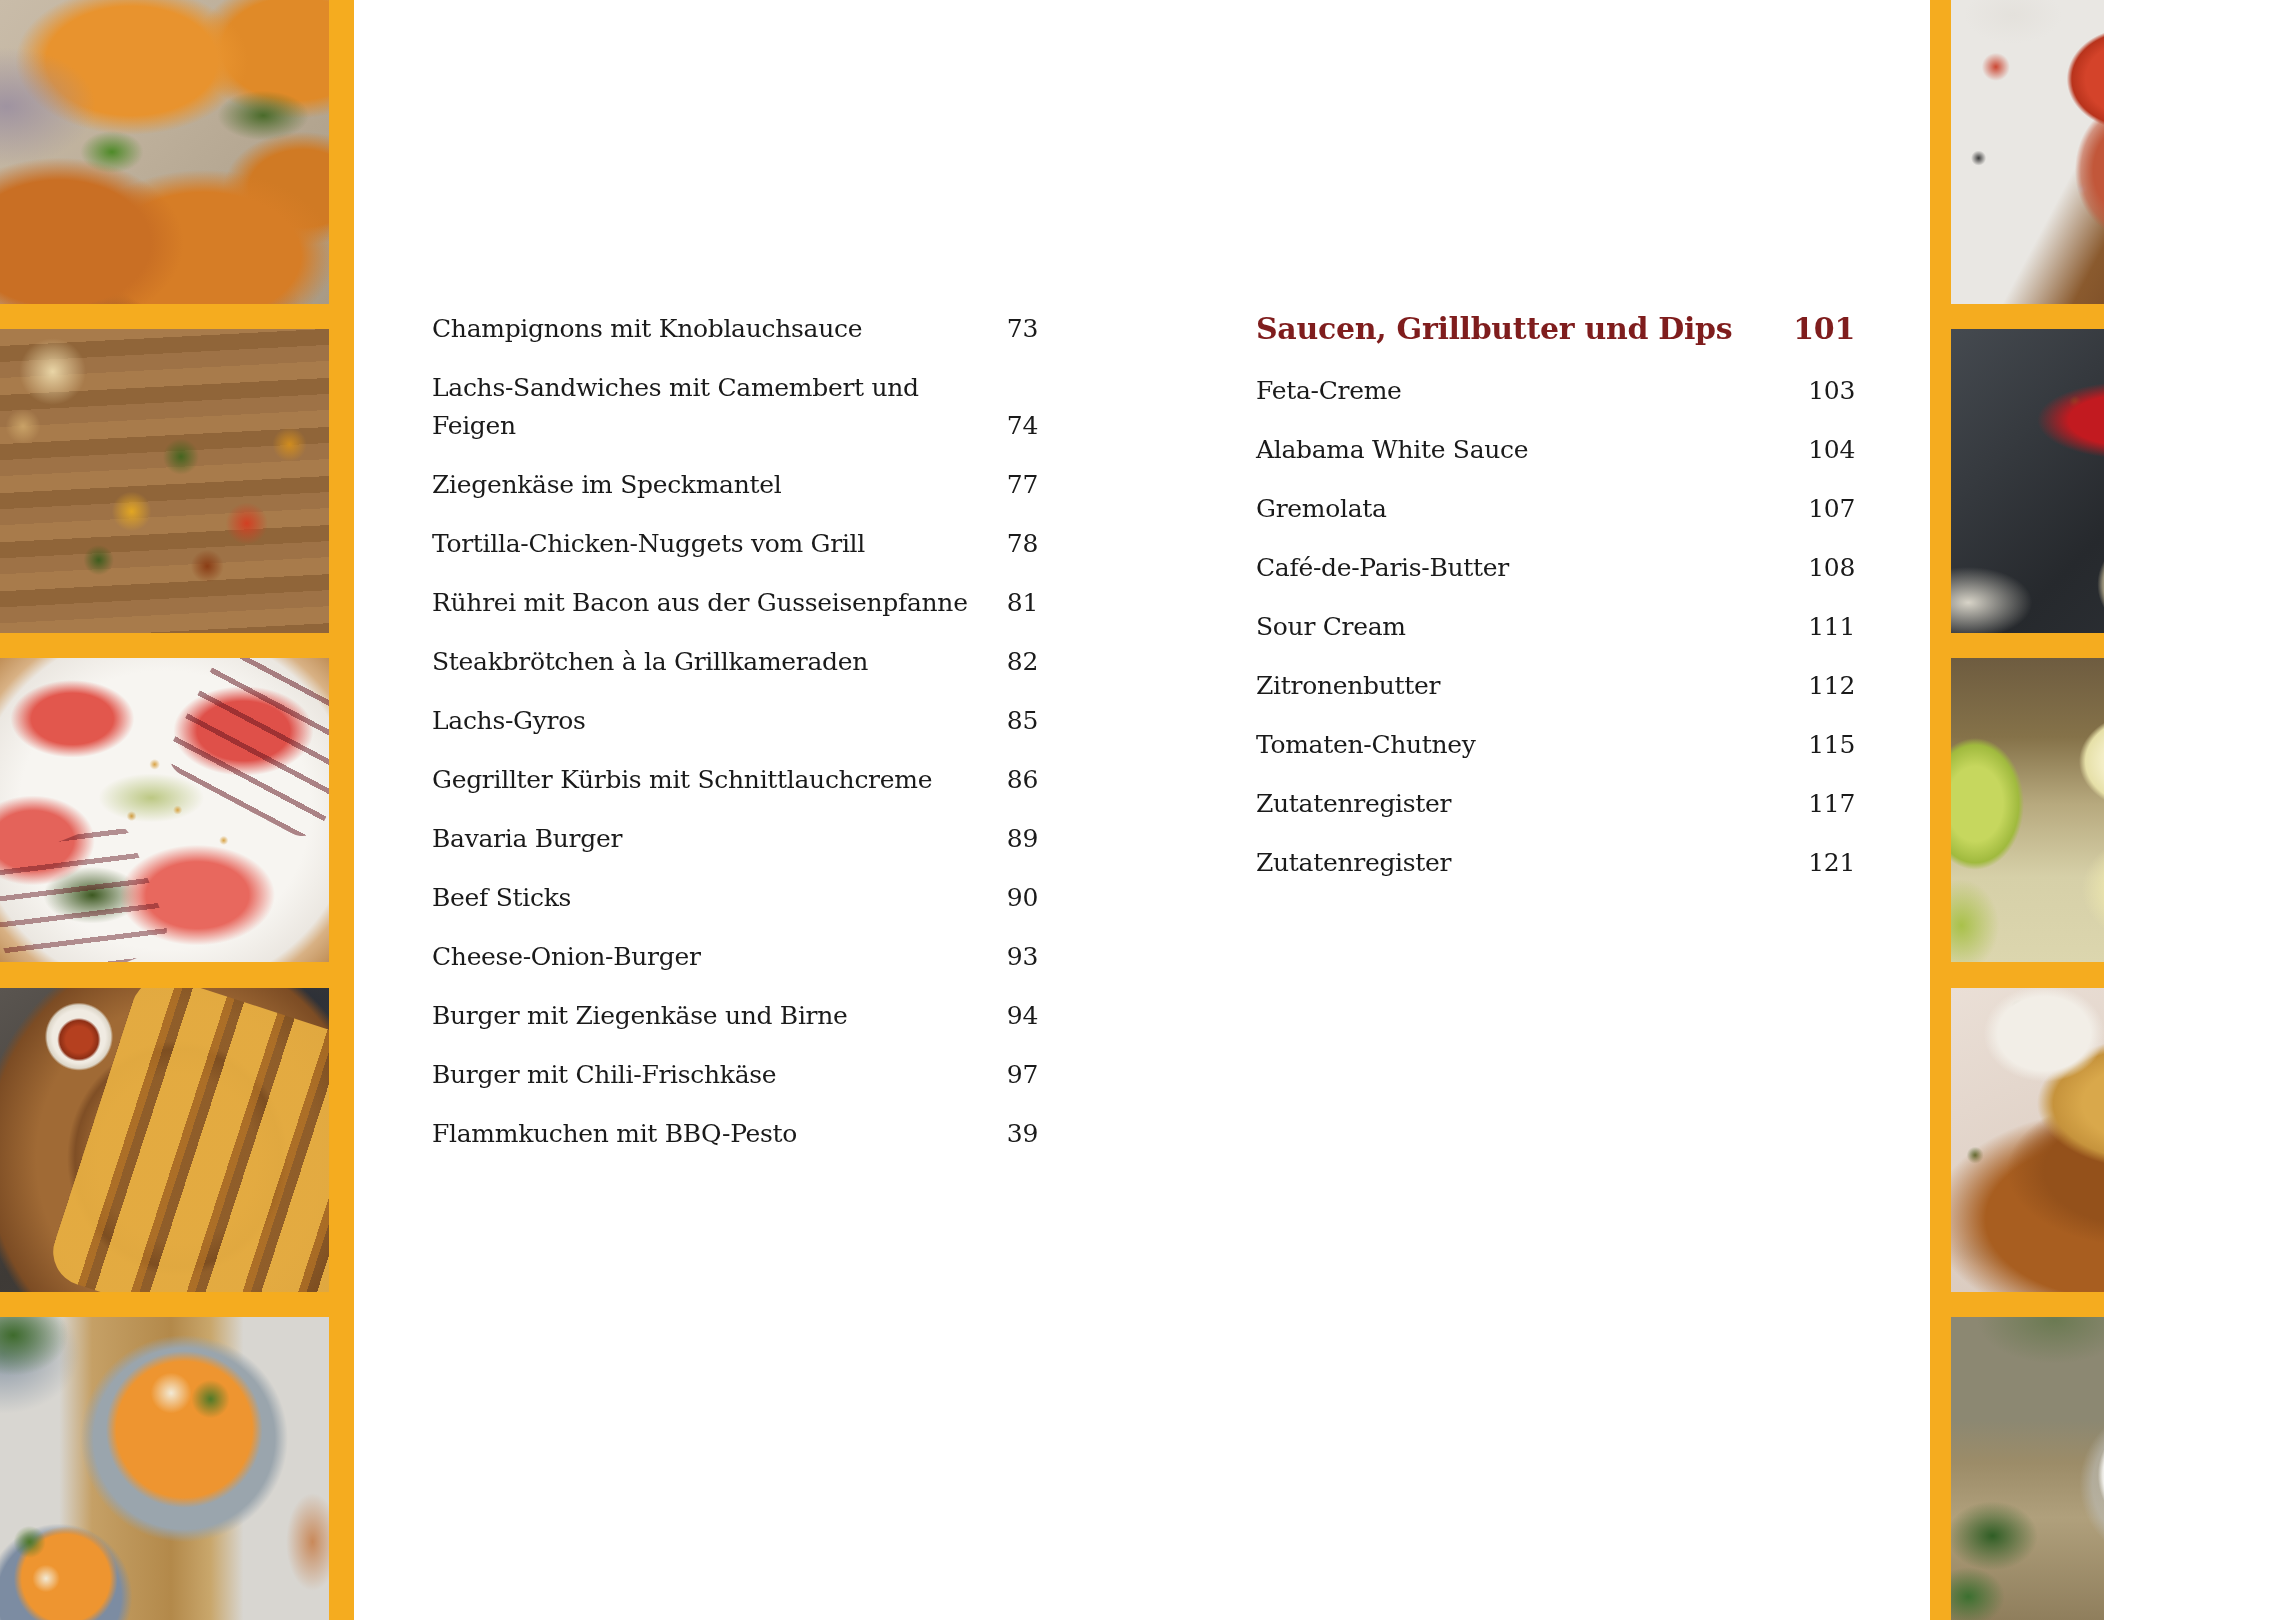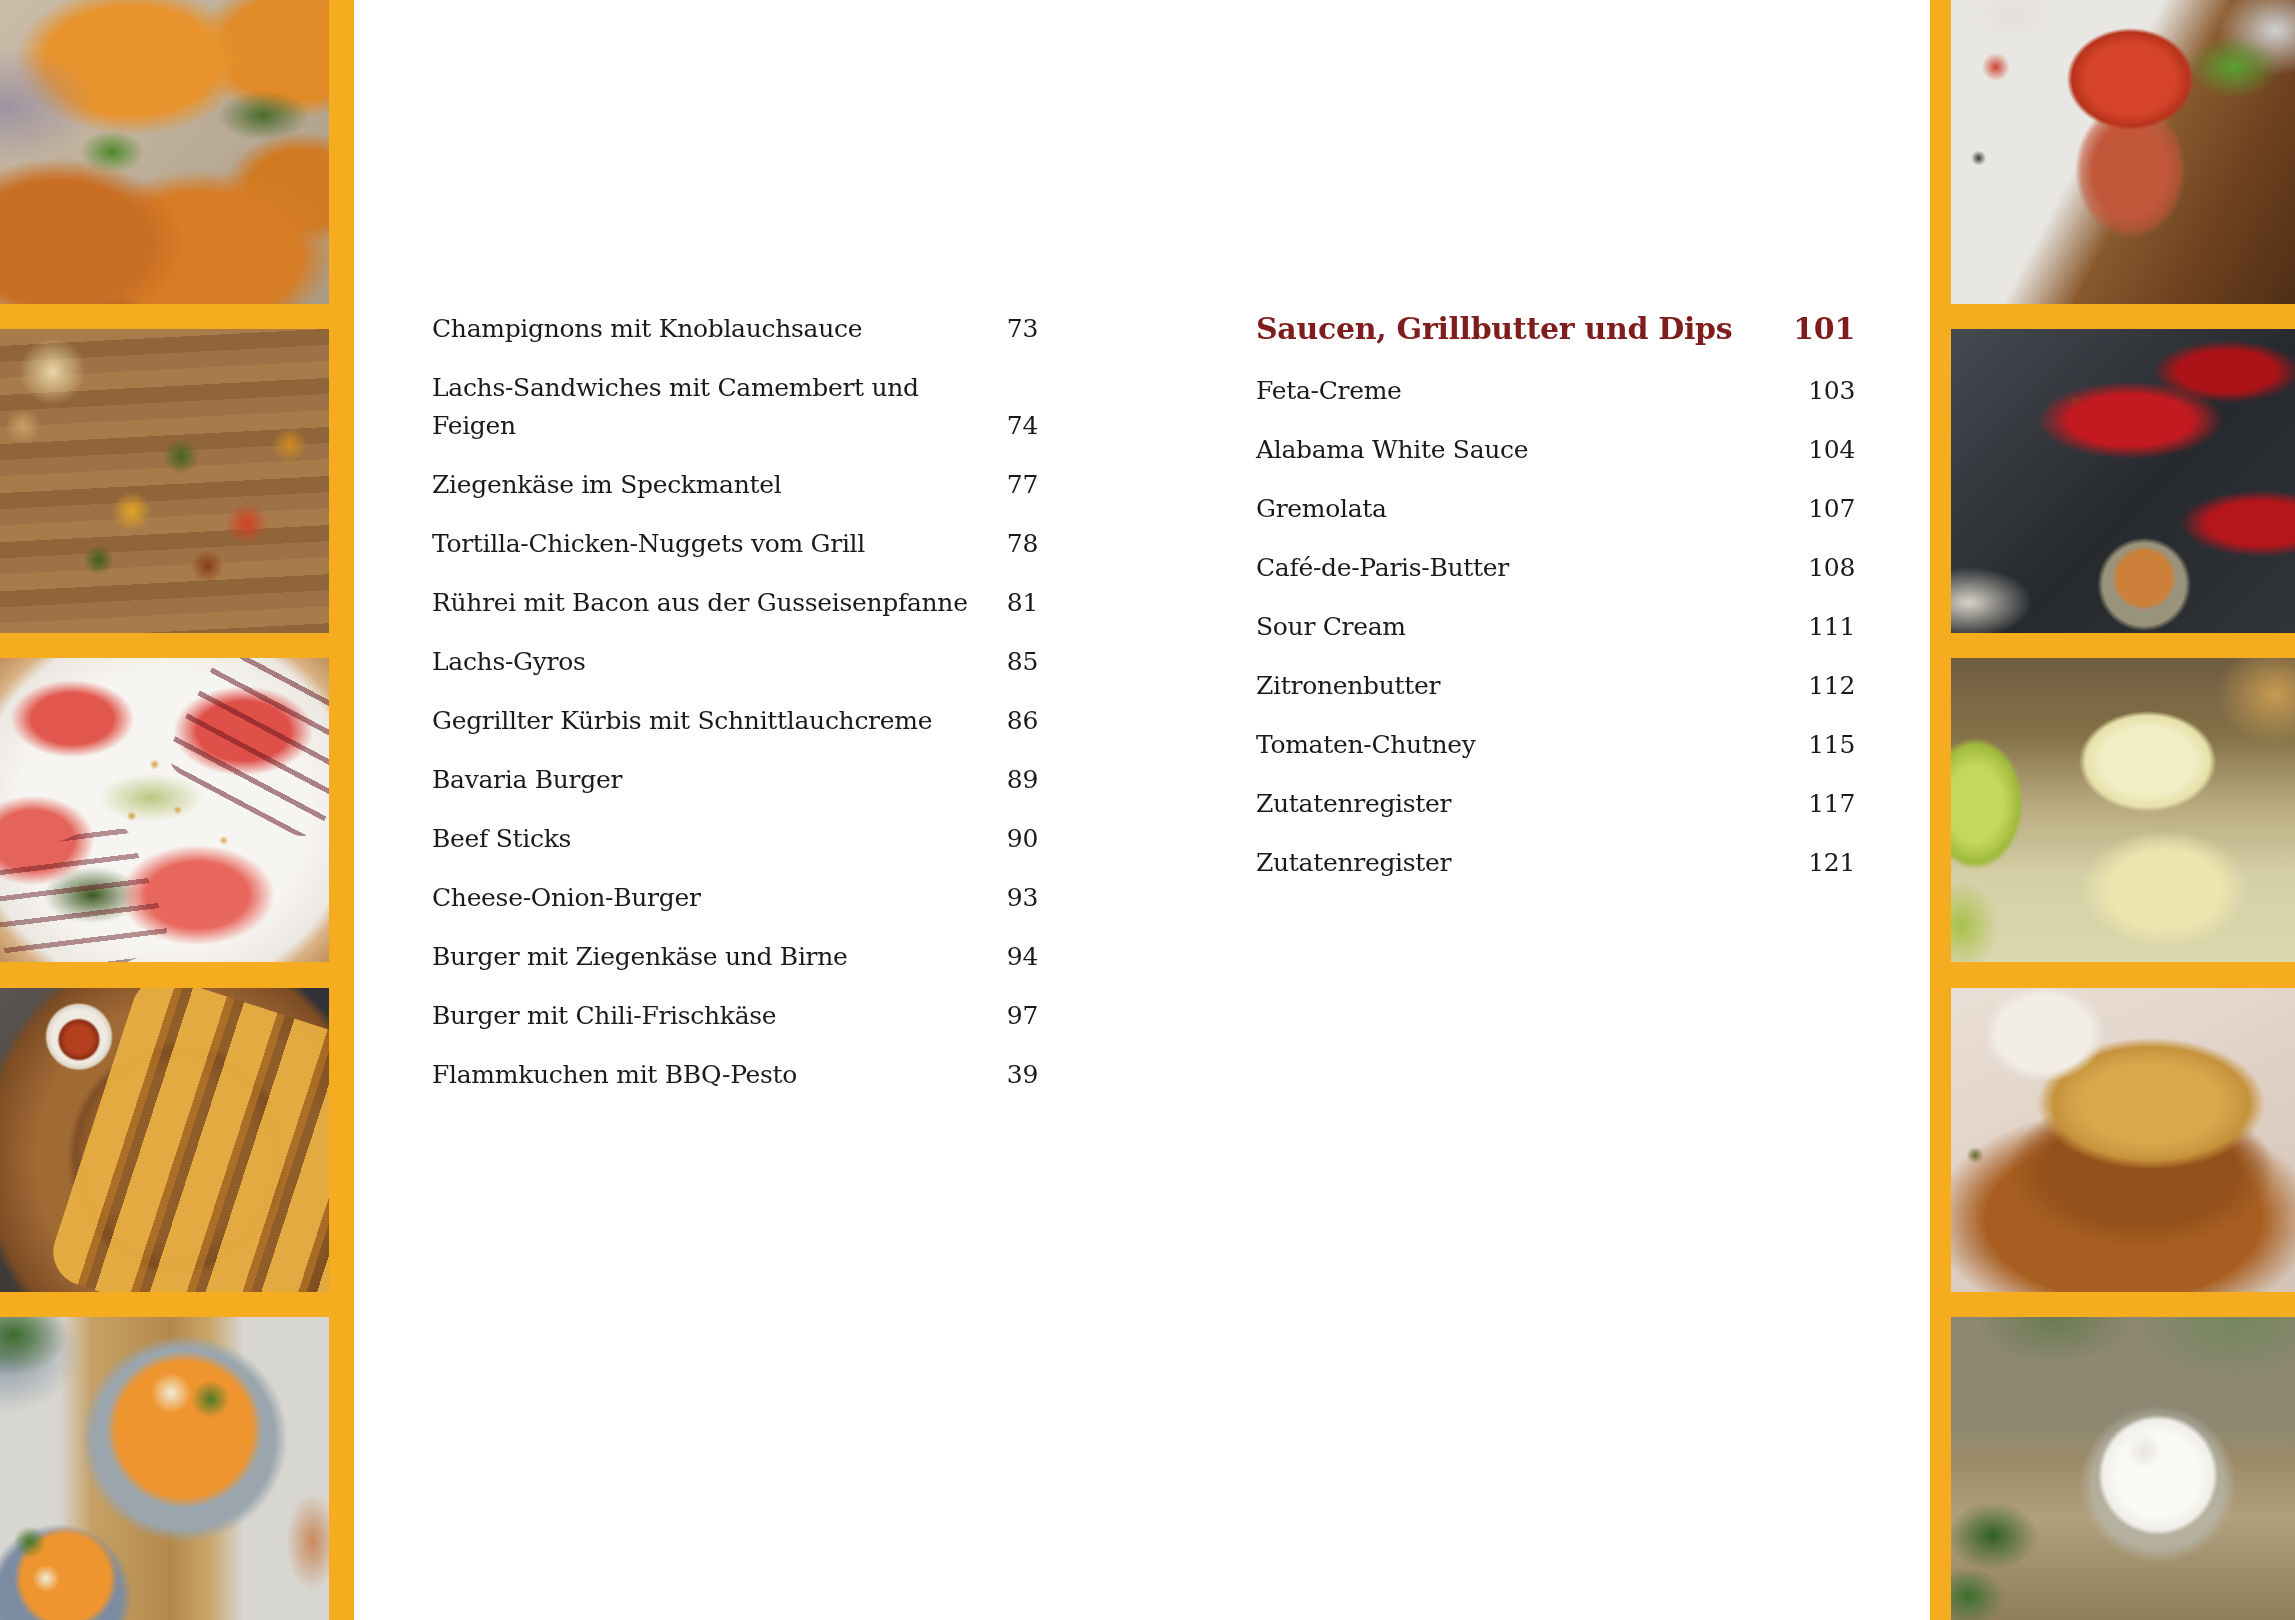--- a/index.html
+++ b/index.html
@@ -1,17 +1,17 @@
 <!DOCTYPE html>
 <html style="font-size:9.1px"><head>
 <meta charset="utf-8">
 <style>
   html,body{margin:0;padding:0;background:#ffffff;}
   .page{
-    position:relative;width:2295px;height:1620px;overflow:hidden;
+    position:relative;width:2104px;height:1620px;overflow:hidden;
     background:#ffffff;font-family:"DejaVu Serif", serif;color:#1a1a1a;
   }
   
   .rail{position:absolute;top:0;height:1620px;background:#F5AC1F;}
   .rail-left{left:0;width:354px;}
   .rail-right{left:1930px;width:365px;}
   .photo{position:absolute;overflow:hidden;}
   .pl{left:0;width:329px;height:304px;}
   .pr{left:1951px;width:345px;height:304px;}
   .row1{top:0;}.row2{top:329px;}.row3{top:658px;}.row4{top:988px;}.row5{top:1317px;}
@@ -174,20 +174,24 @@
     </div>
     <div class="toc-row">
       <span class="t">Tortilla-Chicken-Nuggets vom Grill</span>
       <span class="n">78</span>
     </div>
     <div class="toc-row">
       <span class="t">Rührei mit Bacon aus der Gusseisenpfanne</span>
       <span class="n">81</span>
     </div>
     <div class="toc-row">
+      <span class="t">Steakbrötchen à la Grillkameraden</span>
+      <span class="n">82</span>
+    </div>
+    <div class="toc-row">
       <span class="t">Lachs-Gyros</span>
       <span class="n">85</span>
     </div>
     <div class="toc-row">
       <span class="t">Gegrillter Kürbis mit Schnittlauchcreme</span>
       <span class="n">86</span>
     </div>
     <div class="toc-row">
       <span class="t">Bavaria Burger</span>
       <span class="n">89</span>

